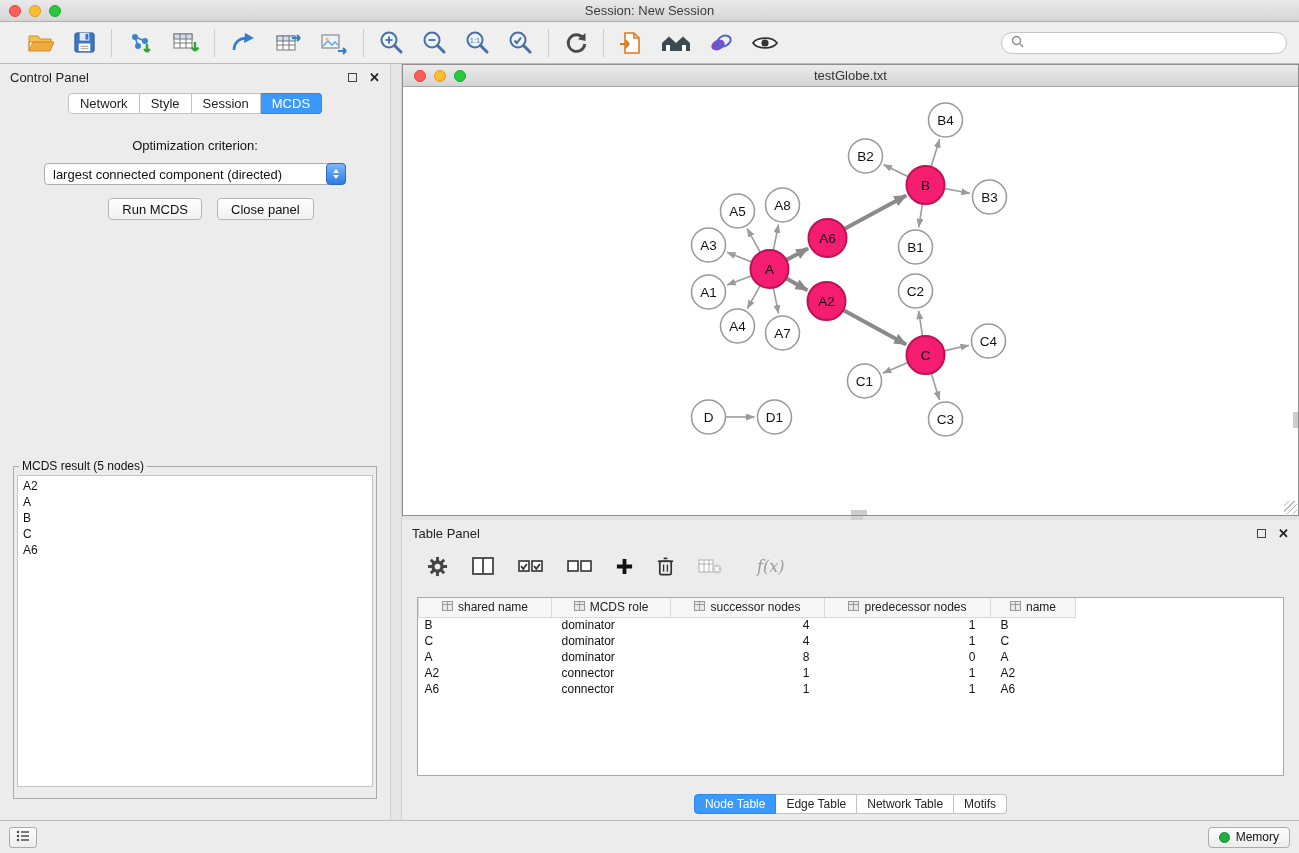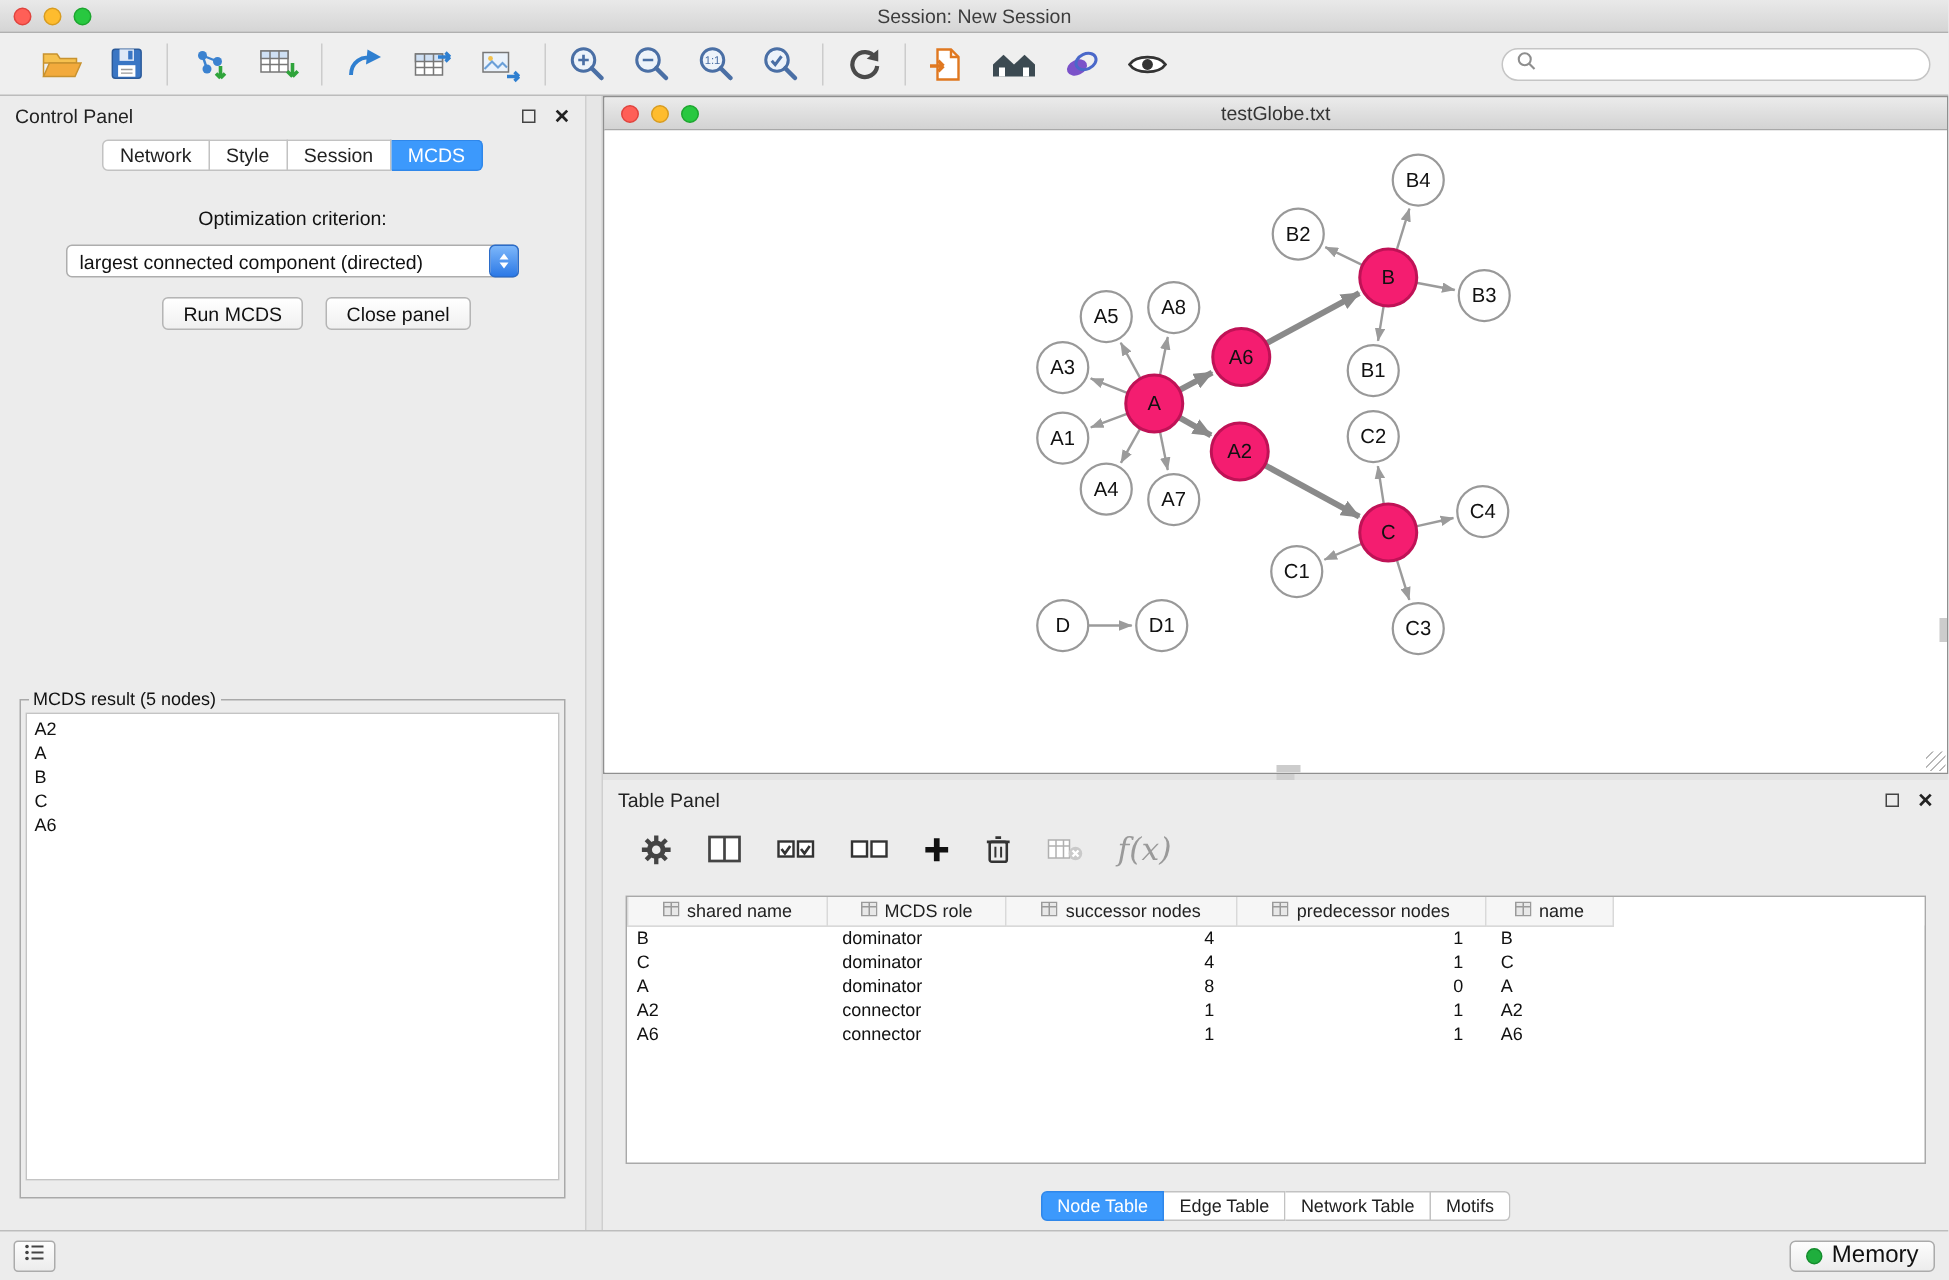--- a/index.html
+++ b/index.html
@@ -92,21 +92,21 @@
     background:repeating-linear-gradient(135deg, transparent 0 3px, #b8b8b8 3px 4px); }
   .scroll-mark-right { position:absolute; right:0; top:76%; width:5px; height:16px; background:#cccccc; }
   .scroll-mark-bottom { position:absolute; bottom:0; left:50%; width:16px; height:5px; background:#cccccc; }
 
   .h-split { height:4px; flex:none; background:#e2e2e2; position:relative; }
   .h-split::after { content:""; position:absolute; left:50%; top:0; width:12px; height:4px; background:#cfcfcf; }
 
   
   .table-panel { flex:1; display:flex; flex-direction:column; background:#ececec; min-height:0; }
   .tp-toolbar { height:38px; flex:none; display:flex; align-items:center; gap:22px; padding:0 24px; }
-  .fx-label { font-family:"DejaVu Serif", serif; font-style:italic; font-size:21px; color:#9a9a9a; }
+  .fx-label { font-family:"DejaVu Serif", serif; font-style:italic; font-size:16px; color:#9a9a9a;margin-left:12px; }
   .tp-tablewrap { flex:1; margin:12px 15px; background:#fff; border:1px solid #a9a9a9; overflow:hidden; min-height:0; }
   table.node-table { border-collapse:collapse; table-layout:fixed; width:100%; }
   .node-table th { background:#f6f6f6; border:1px solid #d9d9d9; border-top:none;
     font-weight:normal; font-size:12px; height:19px; padding:0; color:#222; }
   .node-table th.filler { background:#fff; border:none; }
   .th-inner { display:flex; align-items:center; justify-content:center; gap:5px; }
   .node-table td { font-size:12px; height:16px; padding:0 6px; color:#111;
     white-space:nowrap; overflow:hidden; }
   .node-table td.ar { text-align:right; padding-right:15px; }
   .node-table td.pl { padding-left:10px; }
@@ -117,21 +117,21 @@
   .tp-tab:last-child { border-radius:0 4px 4px 0; }
   .tp-tab.active { background:#3c99fc; border-color:#2f87ea; color:#fff; }
 
   
   .statusbar { height:33px; flex:none; border-top:1px solid #bdbdbd; background:#ececec;
     display:flex; align-items:center; padding:0 9px; }
   .list-button { width:28px; height:21px; border:1px solid #ababab; border-radius:3px;
     background:linear-gradient(#fdfdfd,#ececec); display:flex; align-items:center; justify-content:center; }
   .memory-button { margin-left:auto; height:21px; border:1px solid #ababab; border-radius:4px;
     background:linear-gradient(#fdfdfd,#ececec); display:flex; align-items:center; gap:6px;
-    padding:0 10px; font-size:16px; color:#111; }
+    padding:0 10px; font-size:12px; color:#111; }
   .memory-dot { width:11px; height:11px; border-radius:50%; background:#1fae3d; border:1px solid #148c2d; }
 </style>
 </head>
 <body>
 
 <div class="app">
 
   <div class="titlebar">
     <div class="traffic">
       <span class="tl red"></span>

